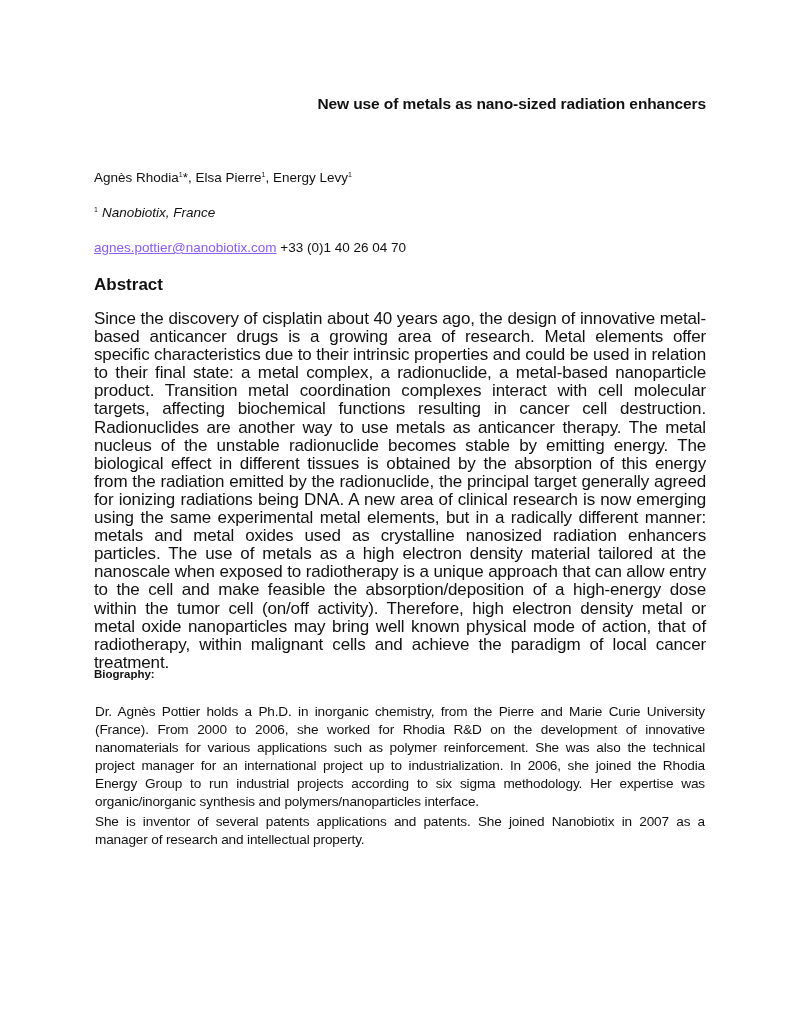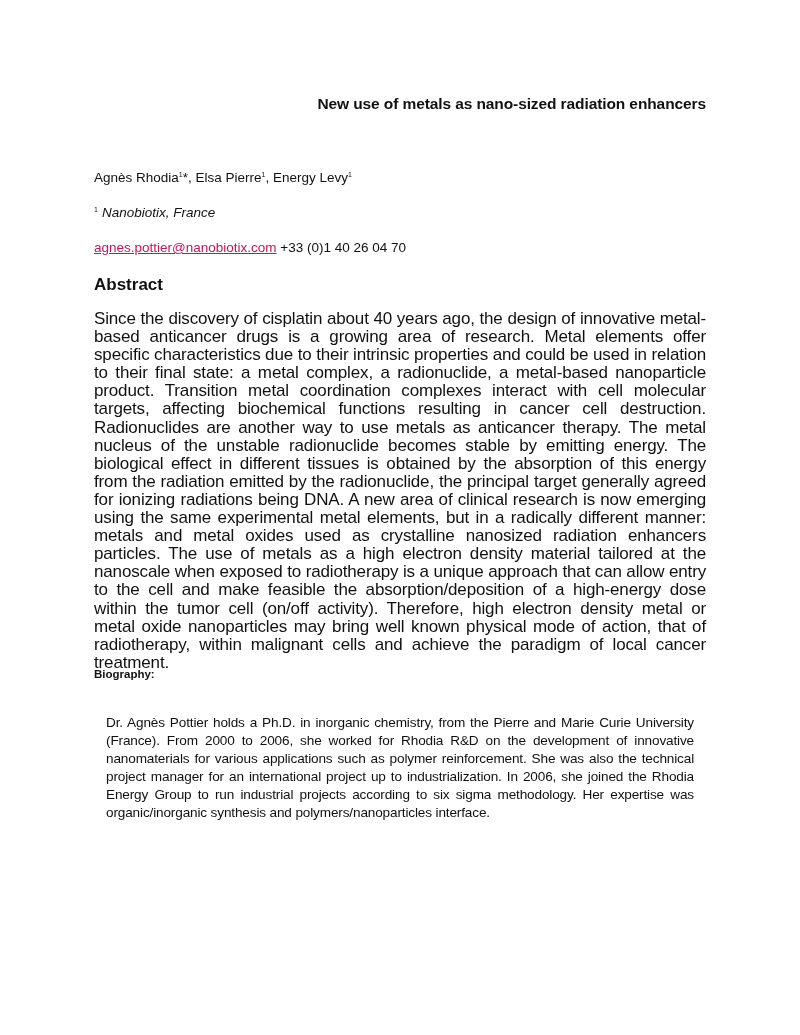--- a/index.html
+++ b/index.html
@@ -57,21 +57,21 @@
     .affil .aff-text {
       font-style: italic;
     }
     .contact {
       position: absolute;
       top: 240px;
       left: 0;
       font-size: 13.5px;
     }
     .contact a {
-      color: #be185d;
+      color: #8b5cf6;
     }
     .abstract-heading {
       position: absolute;
       top: 275px;
       left: 0;
       font-size: 17px;
       font-weight: bold;
     }
     .abstract-body {
       position: absolute;
@@ -95,21 +95,21 @@
       position: absolute;
       top: 702px;
       left: 0;
       width: 612px;
       font-size: 13.6px;
       line-height: 18.1px;
       text-align: justify;
       letter-spacing: -0.15px;
     }
     .bio-body p {
-      margin: 12px;
+      margin: 1px;
     }
   </style>
 </head>
 <body>
 
 <div class="page">
 
   <div class="title">New use of metals as nano-sized radiation enhancers</div>
 
   <div class="authors">
@@ -125,15 +125,16 @@
   </div>
 
   <div class="abstract-heading">Abstract</div>
 
   <div class="abstract-body">Since the discovery of cisplatin about 40 years ago, the design of innovative metal-based anticancer drugs is a growing area of research. Metal elements offer specific characteristics due to their intrinsic properties and could be used in relation to their final state: a metal complex, a radionuclide, a metal-based nanoparticle product. Transition metal coordination complexes interact with cell molecular targets, affecting biochemical functions resulting in cancer cell destruction. Radionuclides are another way to use metals as anticancer therapy. The metal nucleus of the unstable radionuclide becomes stable by emitting energy. The biological effect in different tissues is obtained by the absorption of this energy from the radiation emitted by the radionuclide, the principal target generally agreed for ionizing radiations being DNA. A new area of clinical research is now emerging using the same experimental metal elements, but in a radically different manner: metals and metal oxides used as crystalline nanosized radiation enhancers particles. The use of metals as a high electron density material tailored at the nanoscale when exposed to radiotherapy is a unique approach that can allow entry to the cell and make feasible the absorption/deposition of a high-energy dose within the tumor cell (on/off activity). Therefore, high electron density metal or metal oxide nanoparticles may bring well known physical mode of action, that of radiotherapy, within malignant cells and achieve the paradigm of local cancer treatment.</div>
 
   <div class="bio-heading">Biography:</div>
 
   <div class="bio-body">
     <p>Dr. Agnès Pottier holds a Ph.D. in inorganic chemistry, from the Pierre and Marie Curie University (France). From 2000 to 2006, she worked for Rhodia R&amp;D on the development of innovative nanomaterials for various applications such as polymer reinforcement. She was also the technical project manager for an international project up to industrialization. In 2006, she joined the Rhodia Energy Group to run industrial projects according to six sigma methodology. Her expertise was organic/inorganic synthesis and polymers/nanoparticles interface.</p>
+    <p>She is inventor of several patents applications and patents. She joined Nanobiotix in 2007 as a manager of research and intellectual property.</p>
   </div>
 
 </div>
 
 </body></html>

